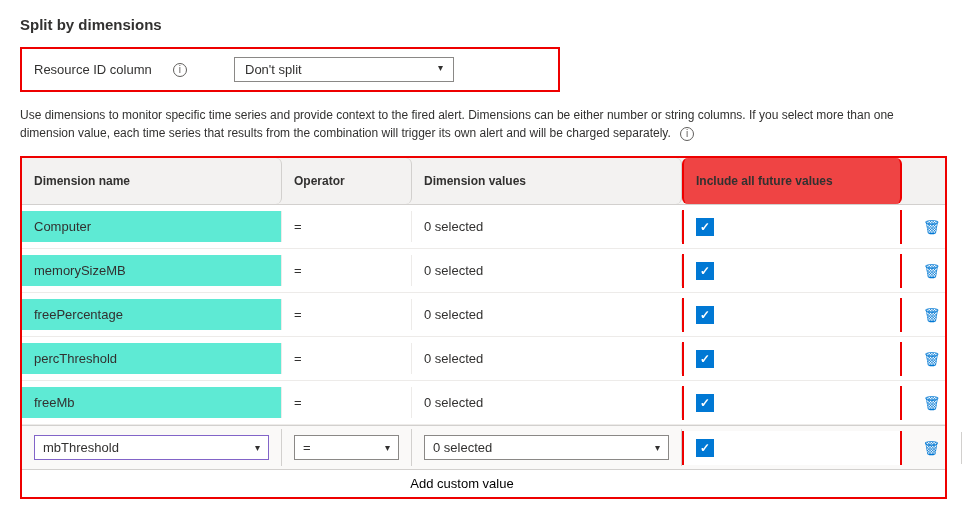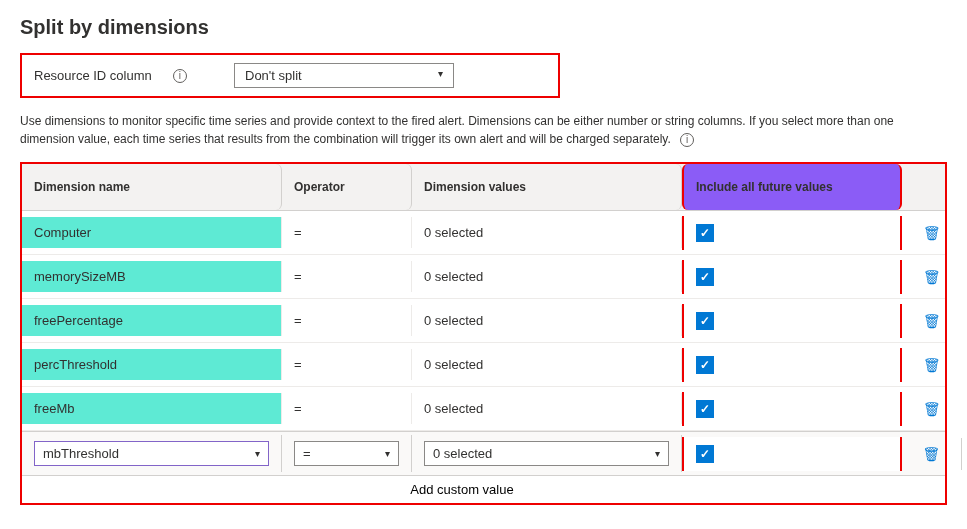--- a/index.html
+++ b/index.html
@@ -6,21 +6,21 @@
     body {
       font-family: 'Segoe UI', Arial, sans-serif;
       font-size: 13px;
       color: #323130;
       background: #fff;
       padding: 16px 20px;
       width: 967px;
       min-height: 529px;
     }
     .page-title {
-      font-size: 20px;
+      font-size: 15px;
       font-weight: 600;
       margin-bottom: 14px;
     }
     .resource-id-row {
       display: flex;
       align-items: center;
       border: 2px solid #e00;
       padding: 8px 12px;
       margin-bottom: 14px;
       width: 540px;
@@ -200,21 +200,21 @@
   <span>Use dimensions to monitor specific time series and provide context to the fired alert. Dimensions can be either number or string columns. If you select more than one dimension value, each time series that results from the combination will trigger its own alert and will be charged separately.</span>
   <span class="info-icon" style="margin-left:6px;">i</span>
 </div>
 
 <div class="table-container">
 
   <div class="table-header">
     <div class="th">Dimension name</div>
     <div class="th">Operator</div>
     <div class="th">Dimension values</div>
-    <div class="th" style="background:#8b5cf6; border:2px solid #e00; border-top:none; border-bottom:none;">Include all future values</div>
+    <div class="th" style="background:#ef4444; border:2px solid #e00; border-top:none; border-bottom:none;">Include all future values</div>
     <div class="th"></div>
   </div>
 
   <div class="table-row">
     <div class="td col-dim-name">Computer</div>
     <div class="td"><span class="op-text">=</span></div>
     <div class="td">0 selected</div>
     <div class="td highlighted-col" style="border-left: 2px solid #e00; border-right: 2px solid #e00;">
       <div class="checkbox-blue"></div>
     </div>

